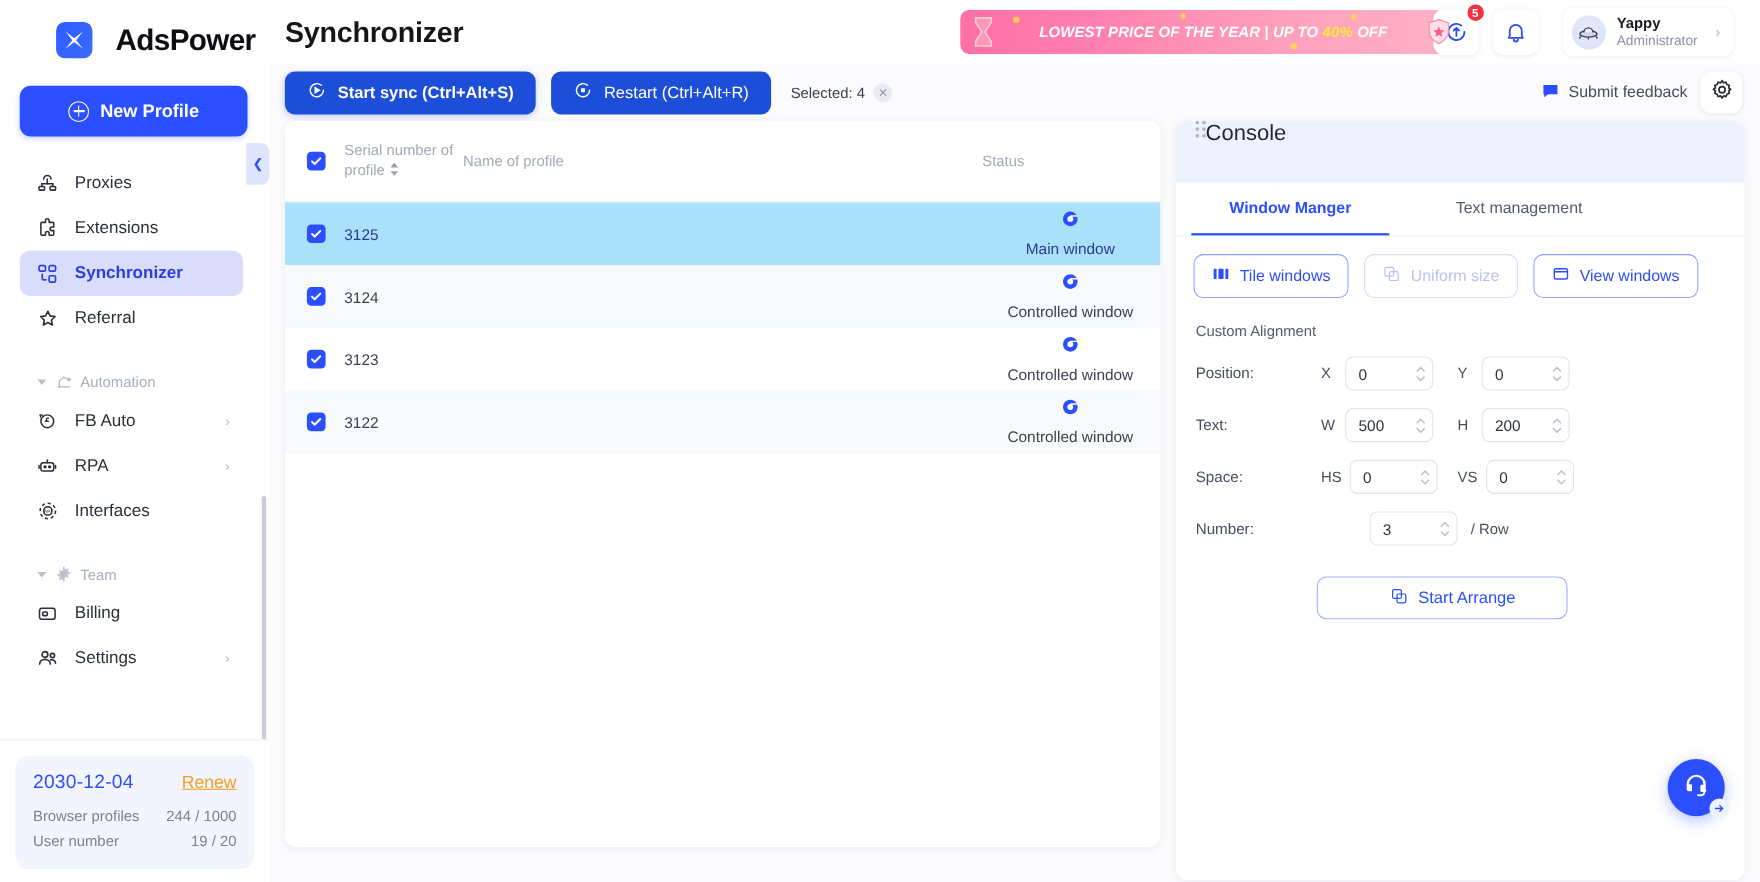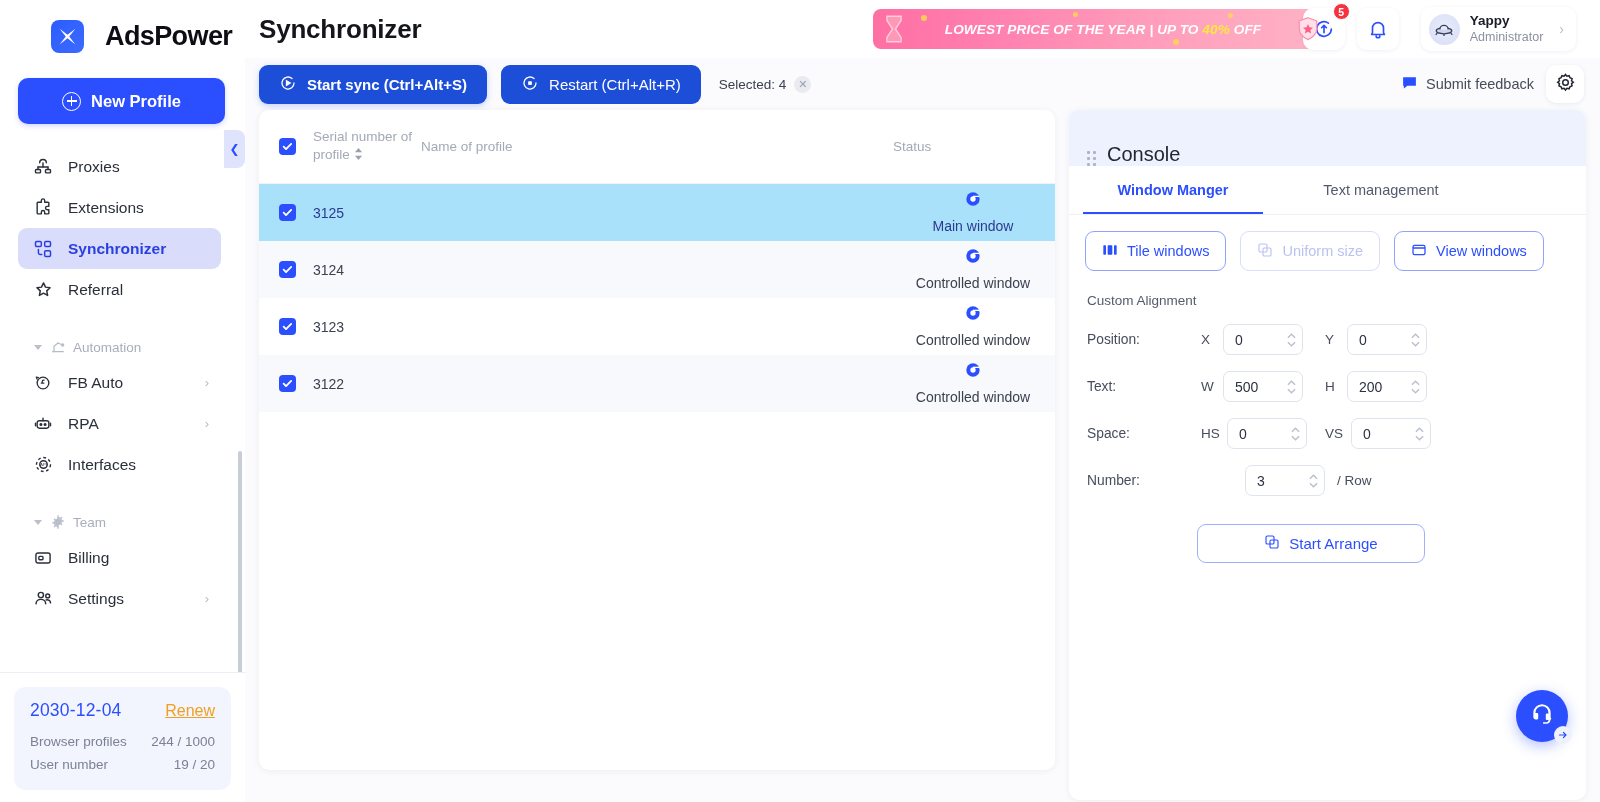--- a/index.html
+++ b/index.html
@@ -191,21 +191,21 @@
   .td.name { width: 480px; padding-left: 8px; }
   .td.status { width: 160px; display: flex; align-items: center; gap: 8px; flex-direction: column; }
   .trow.sel .td.serial, .trow.sel .td.status { color: #2b3a8f; }
 
   
   .console-panel {
     flex: 1 1 auto; background: #fff; border-radius: 10px;
     box-shadow: 0 1px 6px rgba(40,50,90,.07); overflow: hidden; height: 690px;
   }
   .console-head {
-    height: 56px; background: #eef1fe; display: flex; align-items: flex-end; gap: 11px; padding-left: 18px;
+    height: 56px; background: #eef1fe; display: flex; align-items: flex-start; padding-left: 18px;
   }
   .drag-dots { display: grid; grid-template-columns: 3px 3px; gap: 3px; }
   .drag-dots i { width: 3px; height: 3px; background: #aeb4c6; border-radius: 1px; display:block; }
   .console-title { font-size: 20px; color: #222733; }
 
   .tabs { display: flex; border-bottom: 1px solid #eef0f5; }
   .tab {
     flex: 0 0 auto; width: 208px; text-align: center; height: 48px; line-height: 48px;
     font-size: 14.5px; color: #545a6b; cursor: pointer; position: relative;
   }

